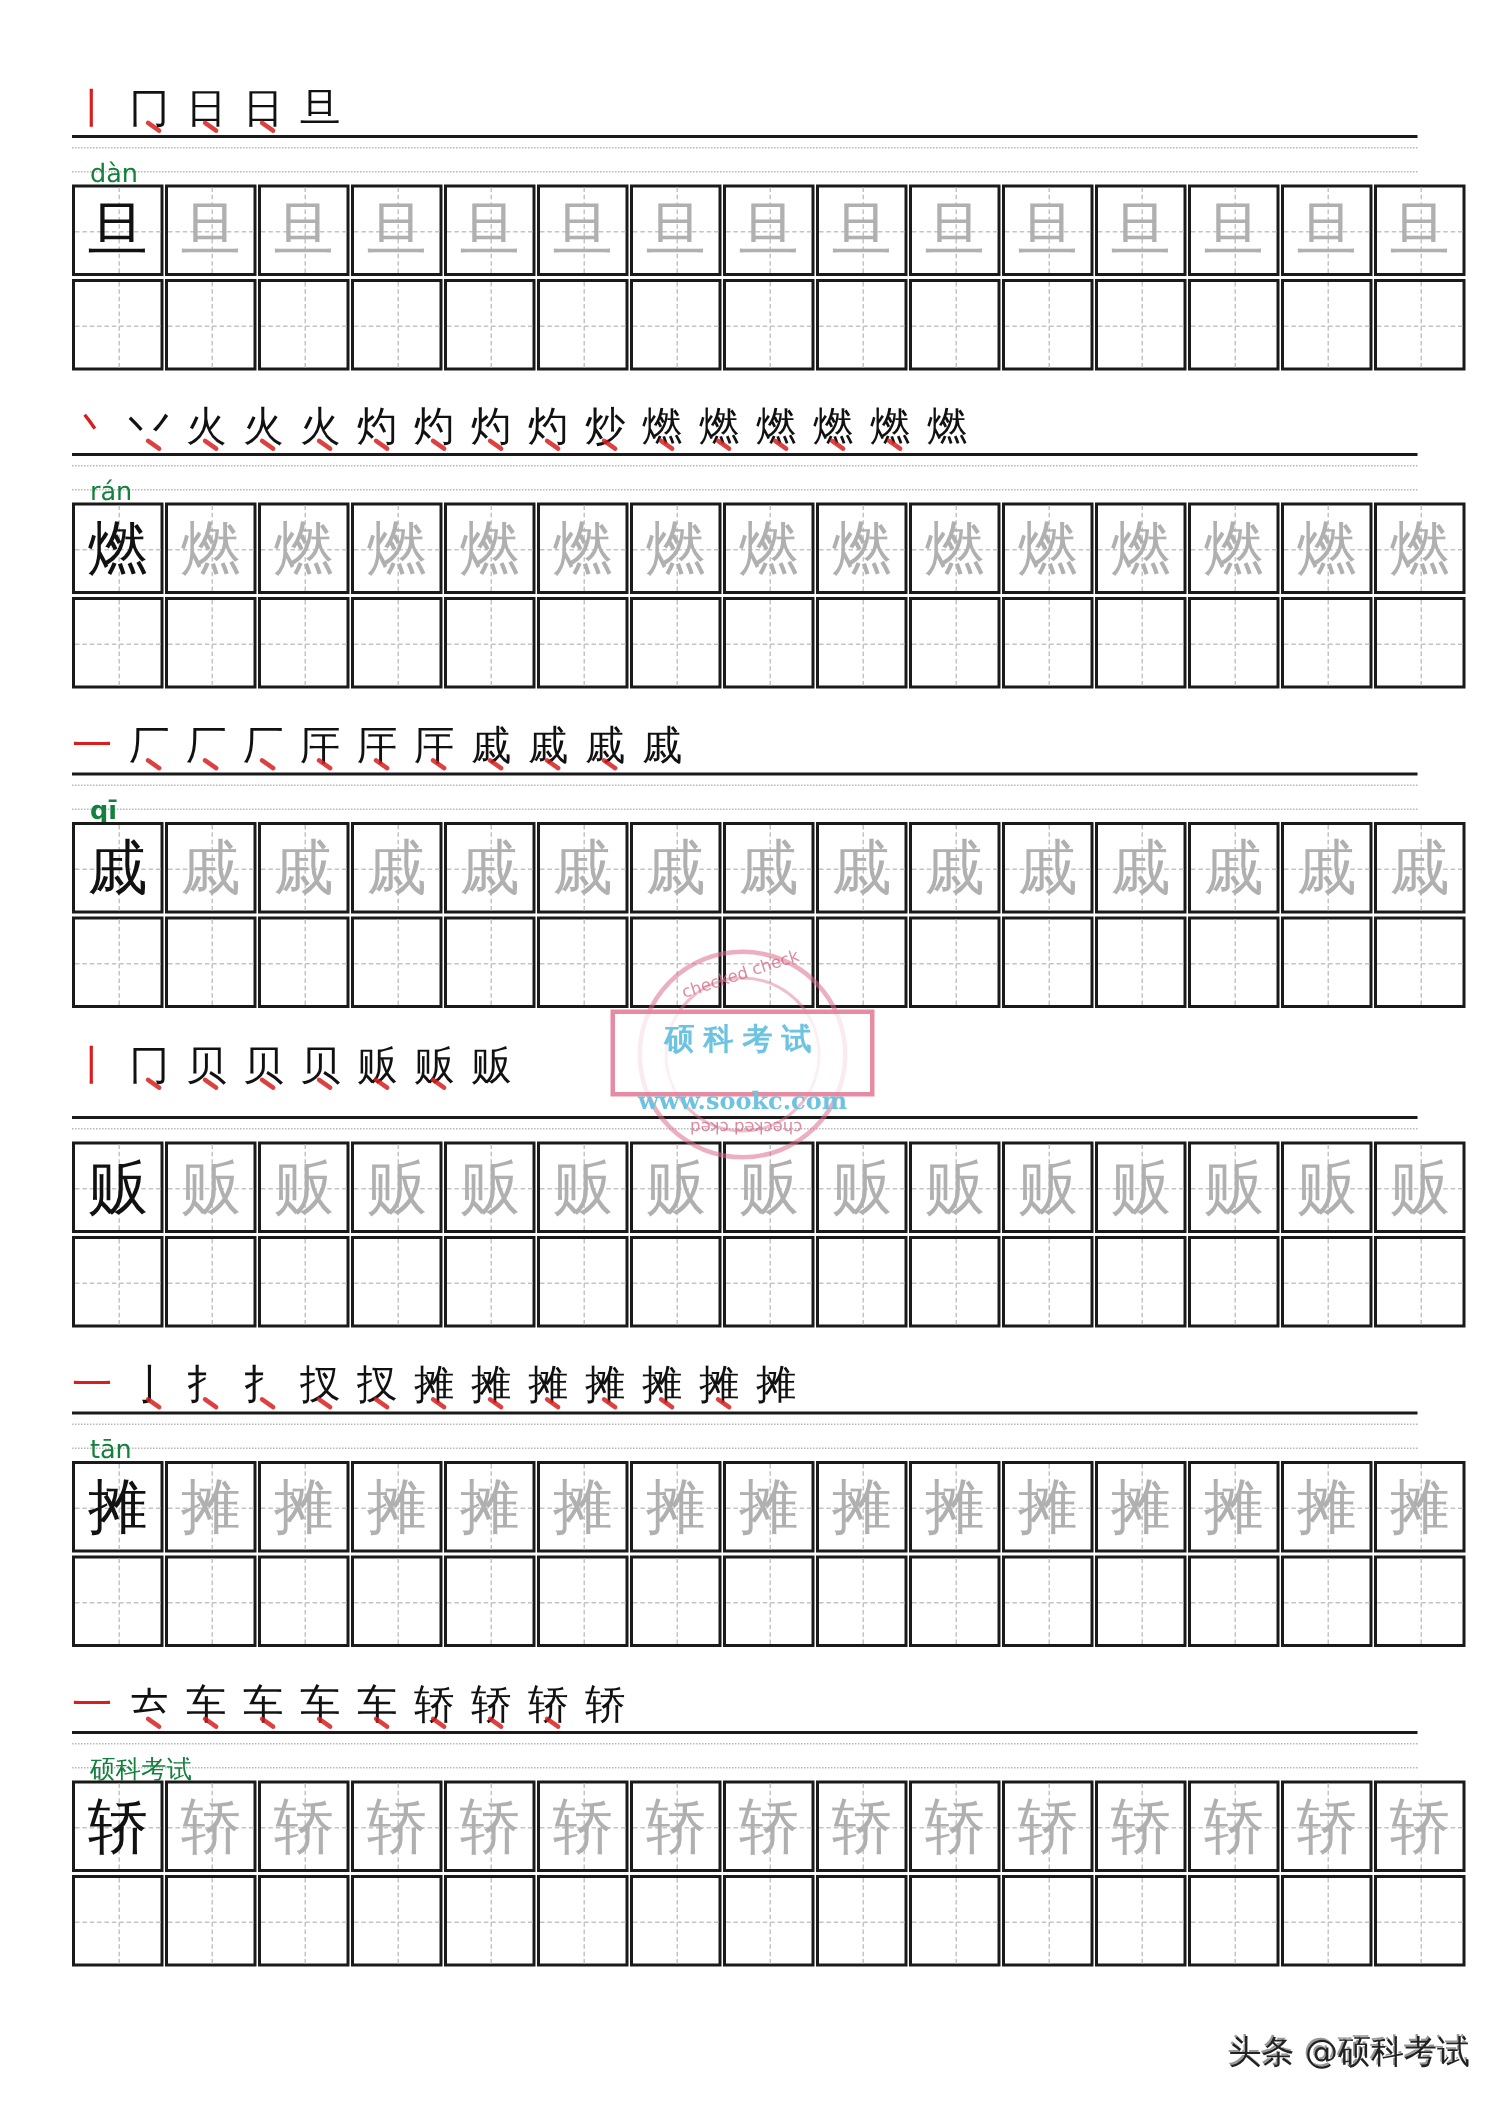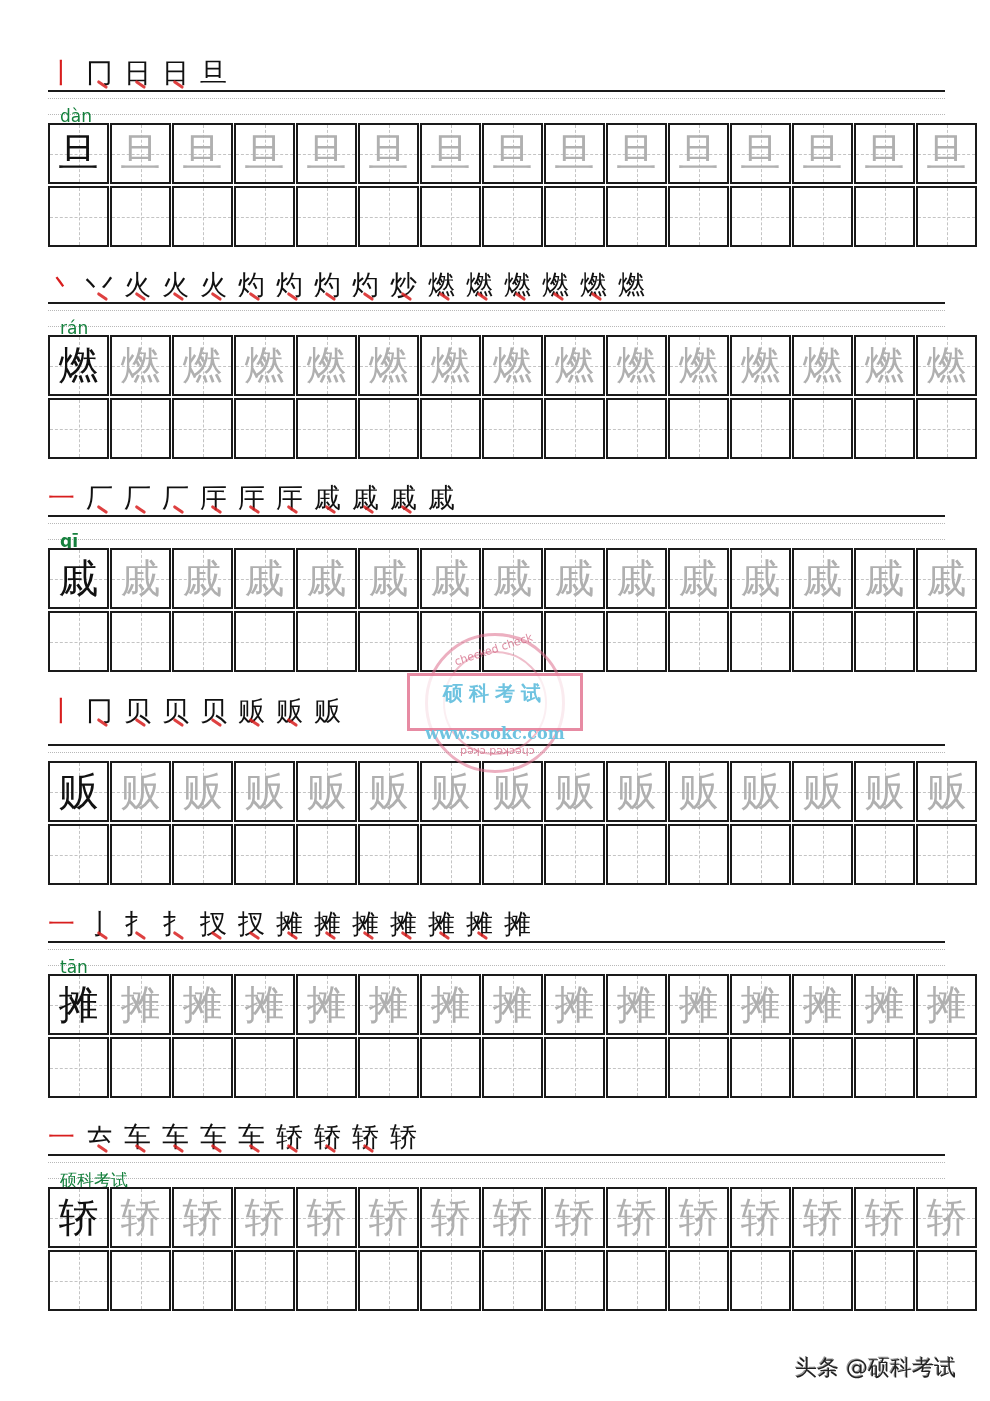--- a/index.html
+++ b/index.html
@@ -31,21 +31,21 @@
                border-radius: 50%; box-sizing: border-box; }
   .wm-circle2 { position: absolute; left: 38px; top: 18px; width: 104px; height: 104px; border: 2px solid rgba(220,110,140,.45);
                 border-radius: 50%; box-sizing: border-box; }
   .wm-checked-top { position: absolute; left: 48px; top: 10px; font-size: 11px; color: rgba(210,100,130,.75); transform: rotate(-18deg); }
   .wm-checked-bot { position: absolute; left: 55px; top: 112px; font-size: 11px; color: rgba(210,100,130,.75); transform: rotate(180deg); }
   .wm-box { position: absolute; left: 2px; top: 40px; width: 176px; height: 58px; border: 3px solid rgba(225,110,140,.8);
             background: rgba(255,255,255,.75); box-sizing: border-box; text-align: center; }
   .wm-title { font-family: Liberation Sans, sans-serif; font-weight: bold; font-size: 20px; letter-spacing: 6px;
               color: #6ec3e0; line-height: 32px; margin-top: 1px; }
   .wm-url { font-family: "DejaVu Serif", serif; font-weight: bold; font-size: 16px; color: #6ec3e0; line-height: 18px; margin-top: 16px; }
-  .footer-credit { position: absolute; right: 34px; top: 1353px; font-family: "DejaVu Sans", sans-serif;
+  .footer-credit { position: absolute; right: 10px; top: 1353px; font-family: "DejaVu Sans", sans-serif;
                    font-size: 22px; color: #222; text-shadow: 1px 1px 0 #fff, -1px -1px 0 #999; }
 </style>
 </head>
 <body>
 
 <div id="sheet">
     <div class="section" style="top: 48px;">
       <div class="strokes">
         <span class="stroke first"><span>丨</span></span>
         <span class="stroke"><span>冂</span><span class="accent"></span></span>

